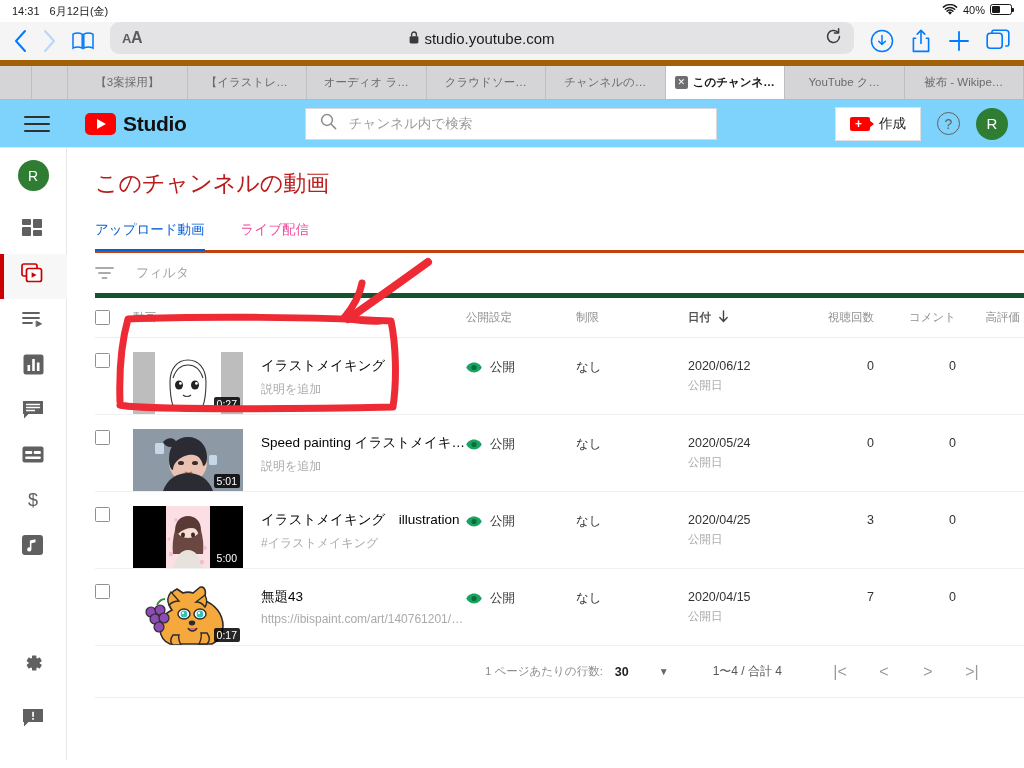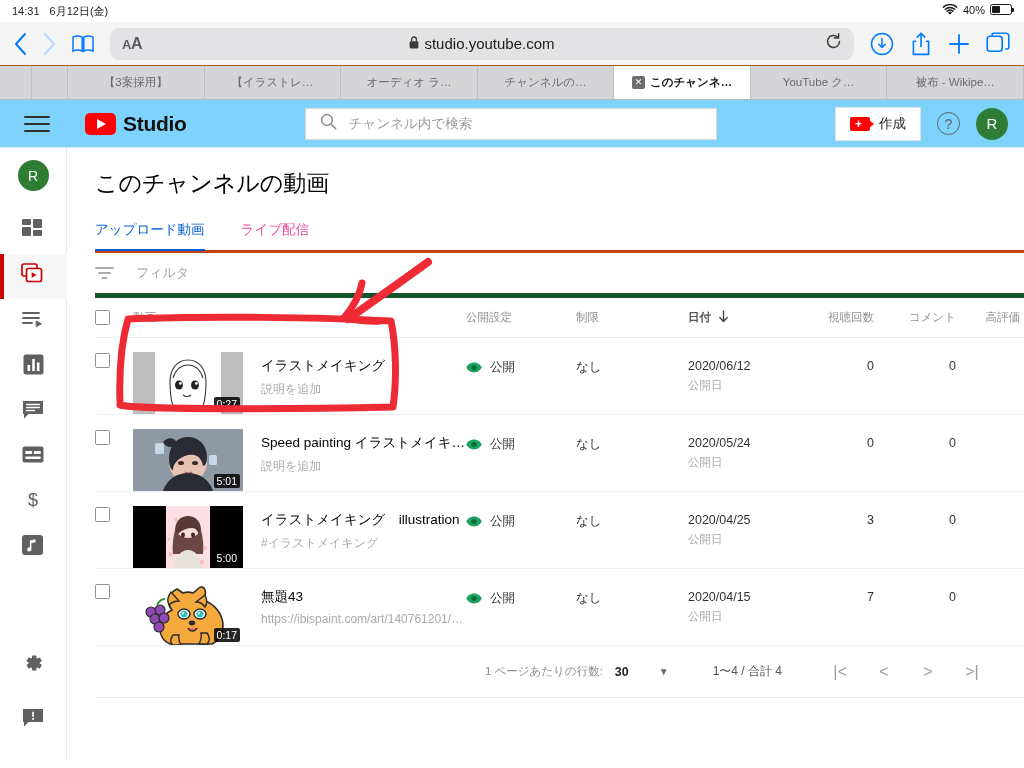--- a/index.html
+++ b/index.html
@@ -26,22 +26,22 @@
   }
   .battery::after {
     content: ""; position: absolute; right: -3px; top: 3px;
     width: 2px; height: 4px; background: #1a1a1a; border-radius: 0 1px 1px 0;
   }
   .battery .fill { position: absolute; left: 1px; top: 1px; bottom: 1px; width: 40%; background: #1a1a1a; border-radius: 1px; }
 
   
   .browser-bar {
     height: 44px; background: #f5f5f5;
-    display: flex; align-items: center; padding: 0 14px; gap: 16px;
-    border-bottom: 1px solid #a16207;
+    display: flex; padding: 0 14px; gap: 16px;
+    border-bottom: 6px solid #a16207;
   }
   .nav-btn { color: #007aff; font-size: 26px; line-height: 1; cursor: pointer; display:flex; align-items:center;}
   .nav-btn.disabled { color: #b8d6fb; }
   .bookmark-icon { color: #007aff; display: flex; align-items: center; }
   .urlbar {
     flex: 1; height: 32px; background: #e3e3e5; border-radius: 9px;
     display: flex; align-items: center; position: relative; padding: 0 10px;
     min-width: 0;
   }
   .aa-btn { color: #5c5c60; font-size: 13px; font-weight: 600; letter-spacing: -0.5px; position: absolute; left: 12px; }
@@ -144,21 +144,21 @@
   .side-item.active::before {
     content: ""; position: absolute; left: 0; top: 0; bottom: 0; width: 4px; background: #cc0000;
   }
   .side-spacer { flex: 1; }
   .side-bottom { padding-bottom: 18px; display: flex; flex-direction: column; gap: 10px; }
 
   
   .main {
     flex: 1; background: #fff; padding: 0 0 0 28px; position: relative; min-width: 0;
   }
-  .page-title { font-size: 23px; color: #000000; font-weight: 400; padding: 20px 0 0 0; }
+  .page-title { font-size: 23px; color: #b91c1c; font-weight: 400; padding: 20px 0 0 0; }
   .tabs-row { display: flex; gap: 36px; margin-top: 22px; border-bottom: 3px solid #c2410c; padding-right: 0; }
   .v-tab { font-size: 13.5px; color: #ec4899; padding-bottom: 11px; cursor: pointer; position: relative; }
   .v-tab.active { color: #065fd4; font-weight: 500; }
   .v-tab.active::after {
     content: ""; position: absolute; left: 0; right: 0; bottom: -1px; height: 2.5px; background: #065fd4;
   }
   .filter-row {
     height: 45px; display: flex; align-items: center; gap: 22px;
     border-bottom: 5px solid #14532d; padding-right: 10px;
   }
@@ -317,20 +317,23 @@
     <div class="tab spacer"></div>
     <div class="tab spacer2"></div>
     <div class="tab">
         <span>【3案採用】</span>
       </div>
     <div class="tab">
         <span>【イラストレ…</span>
       </div>
     <div class="tab">
         <span>オーディオ ラ…</span>
+      </div>
+    <div class="tab">
+        <span>クラウドソー…</span>
       </div>
     <div class="tab">
         <span>チャンネルの…</span>
       </div>
     <div class="tab active">
       <span class="tab-close">✕</span>
       <span>このチャンネ…</span>
     </div>
     <div class="tab">
         <span>YouTube ク…</span>

